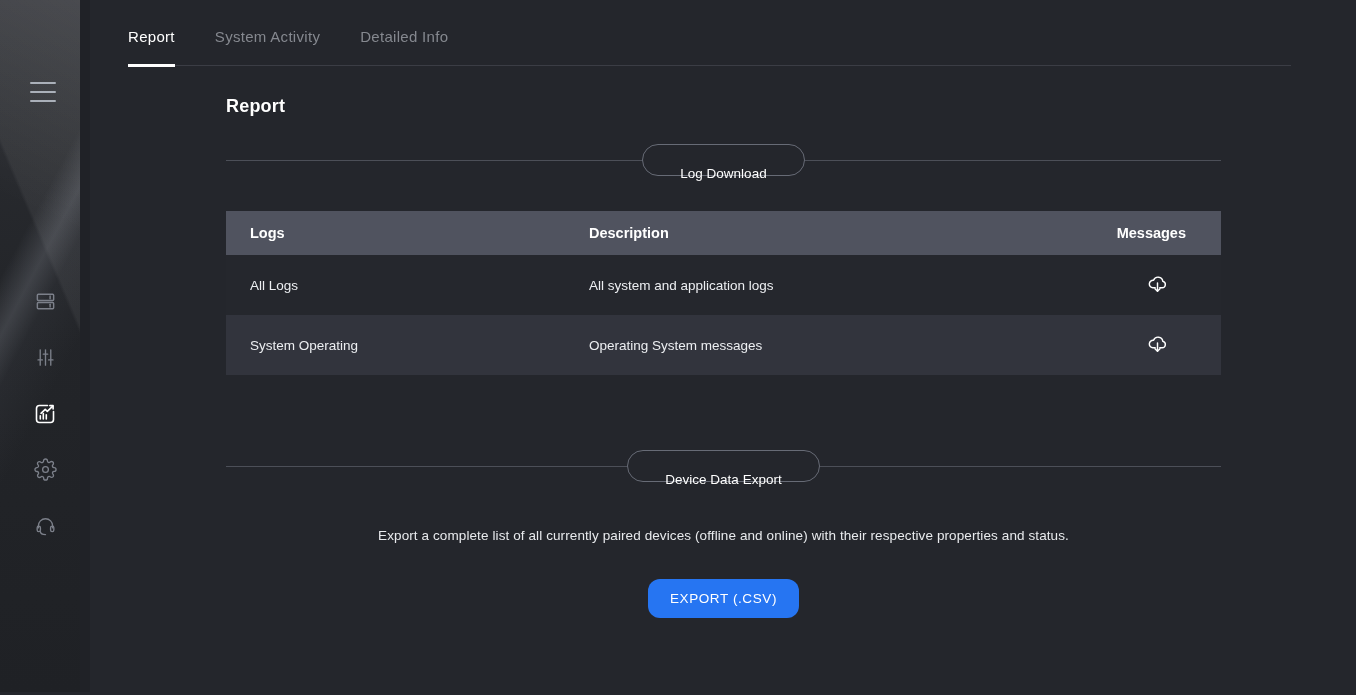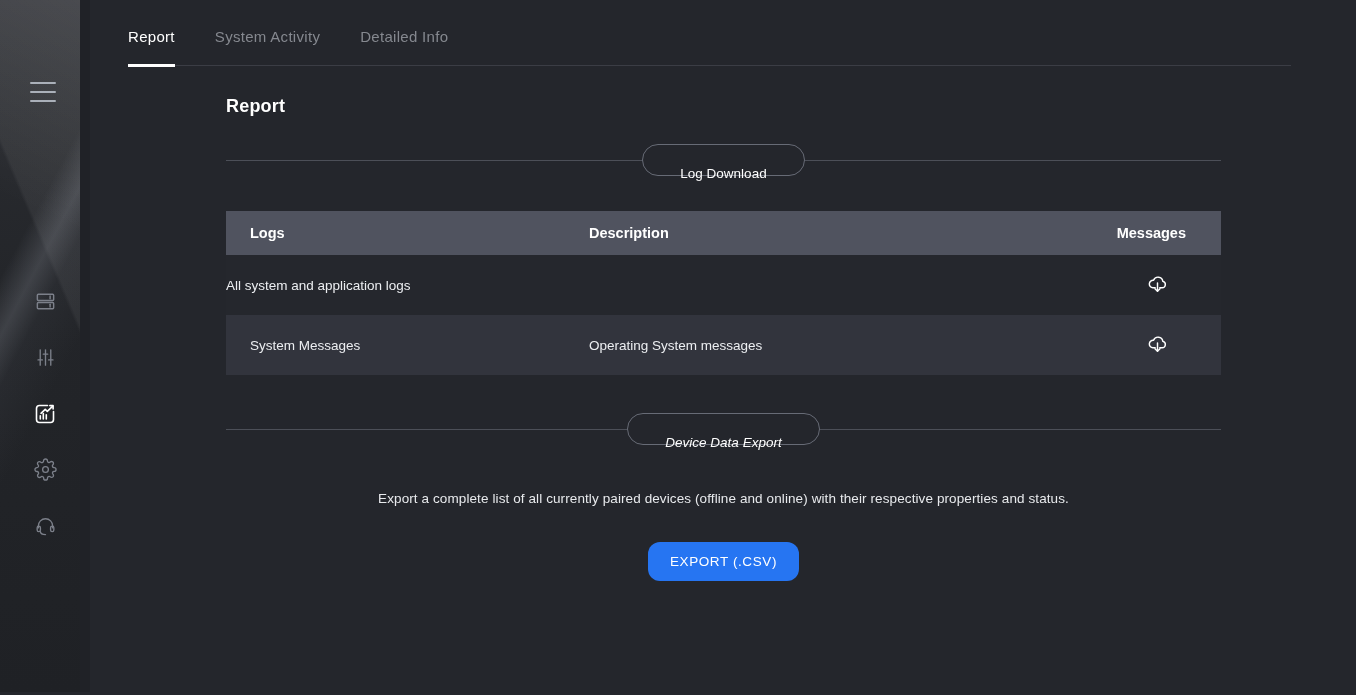--- a/index.html
+++ b/index.html
@@ -62,21 +62,21 @@
   .content { margin:0 135px 0 136px; }
   h1.page-title { margin-top:30px; font-size:18px; font-weight:bold; color:#fff; letter-spacing:.2px; }
 
   .divider { position:relative; height:32px; display:flex; justify-content:center; margin-top:27px; }
   .divider::before { content:''; position:absolute; left:0; right:0; top:50%; height:1px; background:#4c4f58; }
   .pill {
     position:relative; z-index:1; background:#24262c; border:1px solid #676b76;
     border-radius:16px; padding:14px 37px; line-height:30px; height:32px;
     font-size:13.5px; color:#fff; white-space:nowrap;
   }
-  .divider.second { margin-top:38px;font-style:italic; }
+  .divider.second { margin-top:75px; }
 
   
   .table { margin-top:35px; width:100%; }
   .trow, .thead { display:flex; align-items:center; width:100%; }
   .thead { height:44px; background:#50535f; font-size:14.5px; font-weight:bold; color:#fff; }
   .trow { height:60px; font-size:13.5px; color:#eceef1; }
   .row-a { background:#25272d; }
   .row-b { background:#32343d; }
   .col1 { width:363px; padding-left:24px; }
   .col2 { flex:1; }
@@ -177,35 +177,36 @@
         <span class="pill">Log Download</span>
       </div>
 
       <div class="table">
         <div class="thead">
           <div class="col1">Logs</div>
           <div class="col2">Description</div>
           <div class="col3">Messages</div>
         </div>
         <div class="trow row-a">
+          <div class="col1">All Logs</div>
           <div class="col2">All system and application logs</div>
           <div class="col3">
             <button class="dl-btn">
               <span>
                 <svg width="23" height="23" viewBox="0 0 24 24" fill="none" stroke-width="1.5" stroke-linecap="round" stroke-linejoin="round">
                   <path d="M9.6 16.5H7.2a3.9 3.9 0 1 1 .7-7.76A5 5 0 0 1 17.6 9.8a3.4 3.4 0 0 1-.9 6.7h-2.3"></path>
                   <path d="M12 11.5V20"></path>
                   <path d="M9.4 17.6 12 20.2l2.6-2.6"></path>
                 </svg>
               </span>
             </button>
           </div>
         </div>
         <div class="trow row-b">
-          <div class="col1">System Messages</div>
+          <div class="col1">System Operating</div>
           <div class="col2">Operating System messages</div>
           <div class="col3">
             <button class="dl-btn">
               <span>
                 <svg width="23" height="23" viewBox="0 0 24 24" fill="none" stroke-width="1.5" stroke-linecap="round" stroke-linejoin="round">
                   <path d="M9.6 16.5H7.2a3.9 3.9 0 1 1 .7-7.76A5 5 0 0 1 17.6 9.8a3.4 3.4 0 0 1-.9 6.7h-2.3"></path>
                   <path d="M12 11.5V20"></path>
                   <path d="M9.4 17.6 12 20.2l2.6-2.6"></path>
                 </svg>
               </span>

